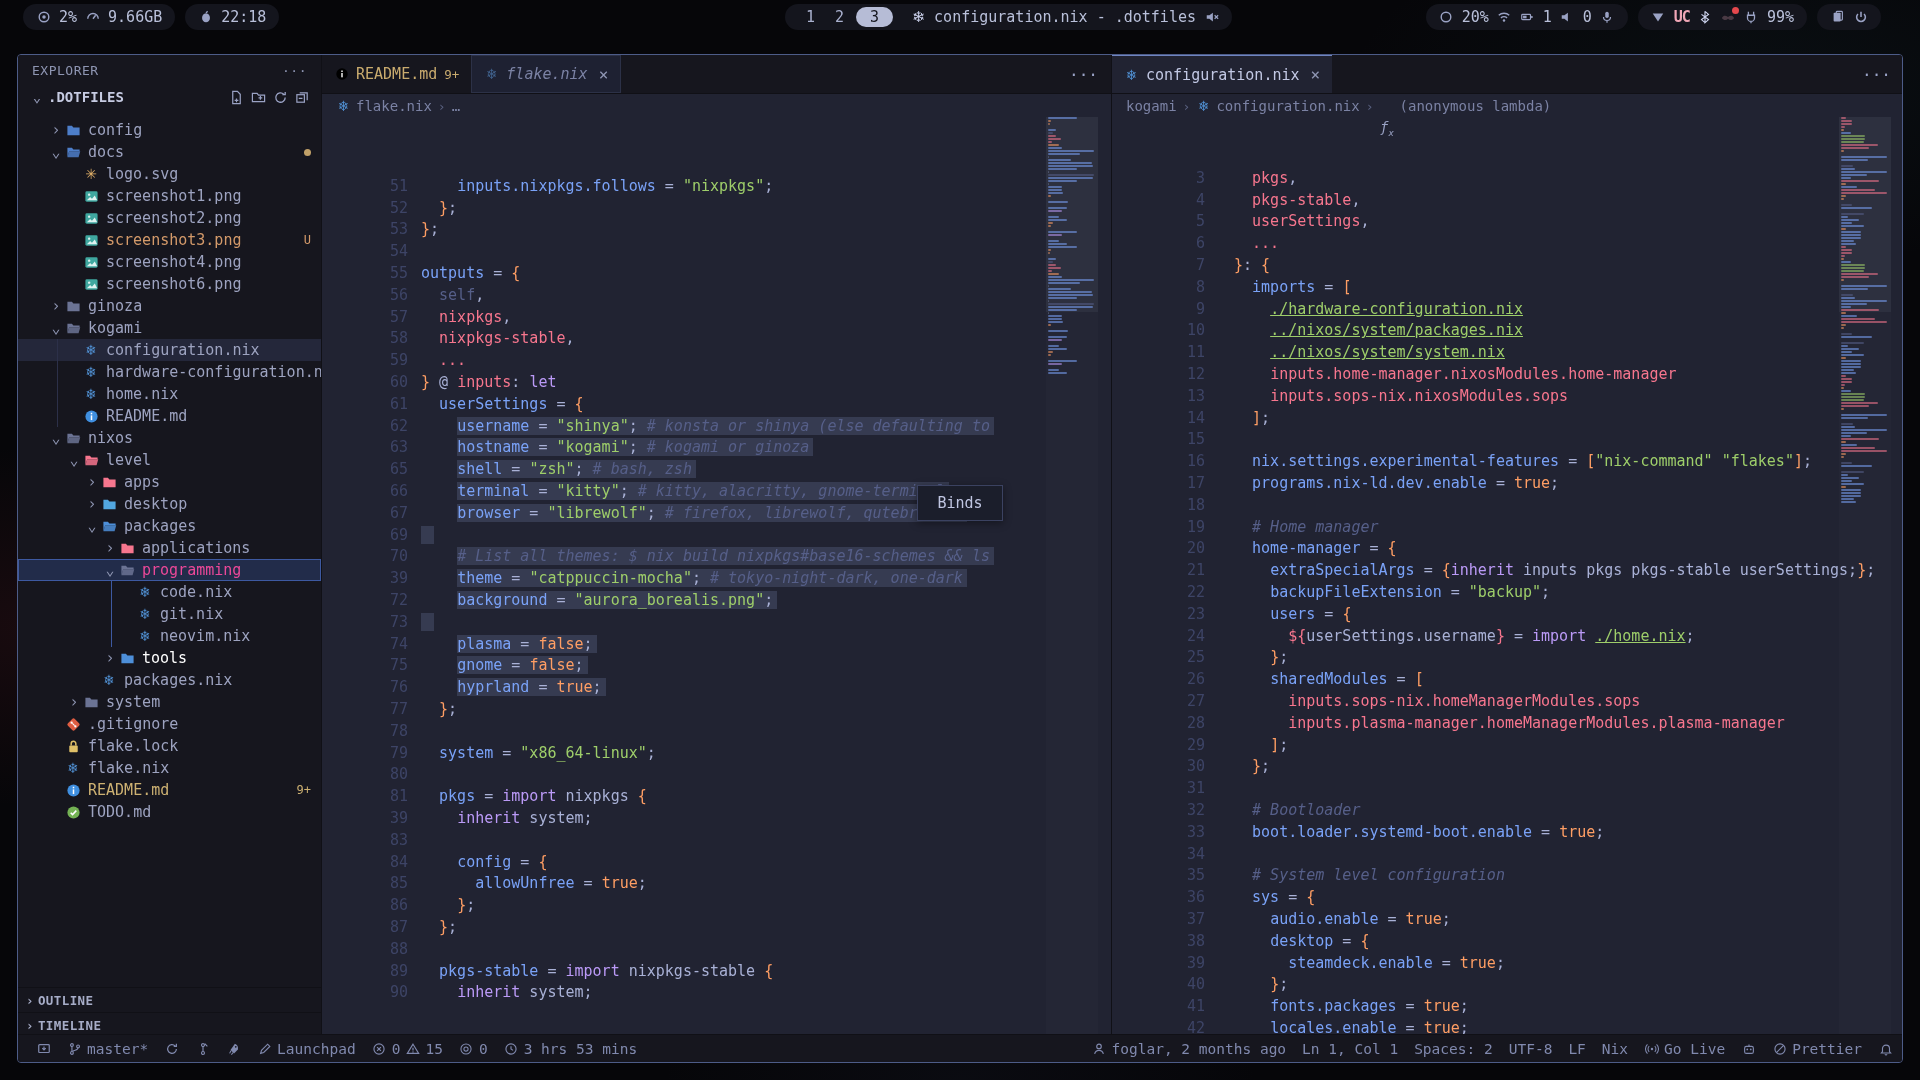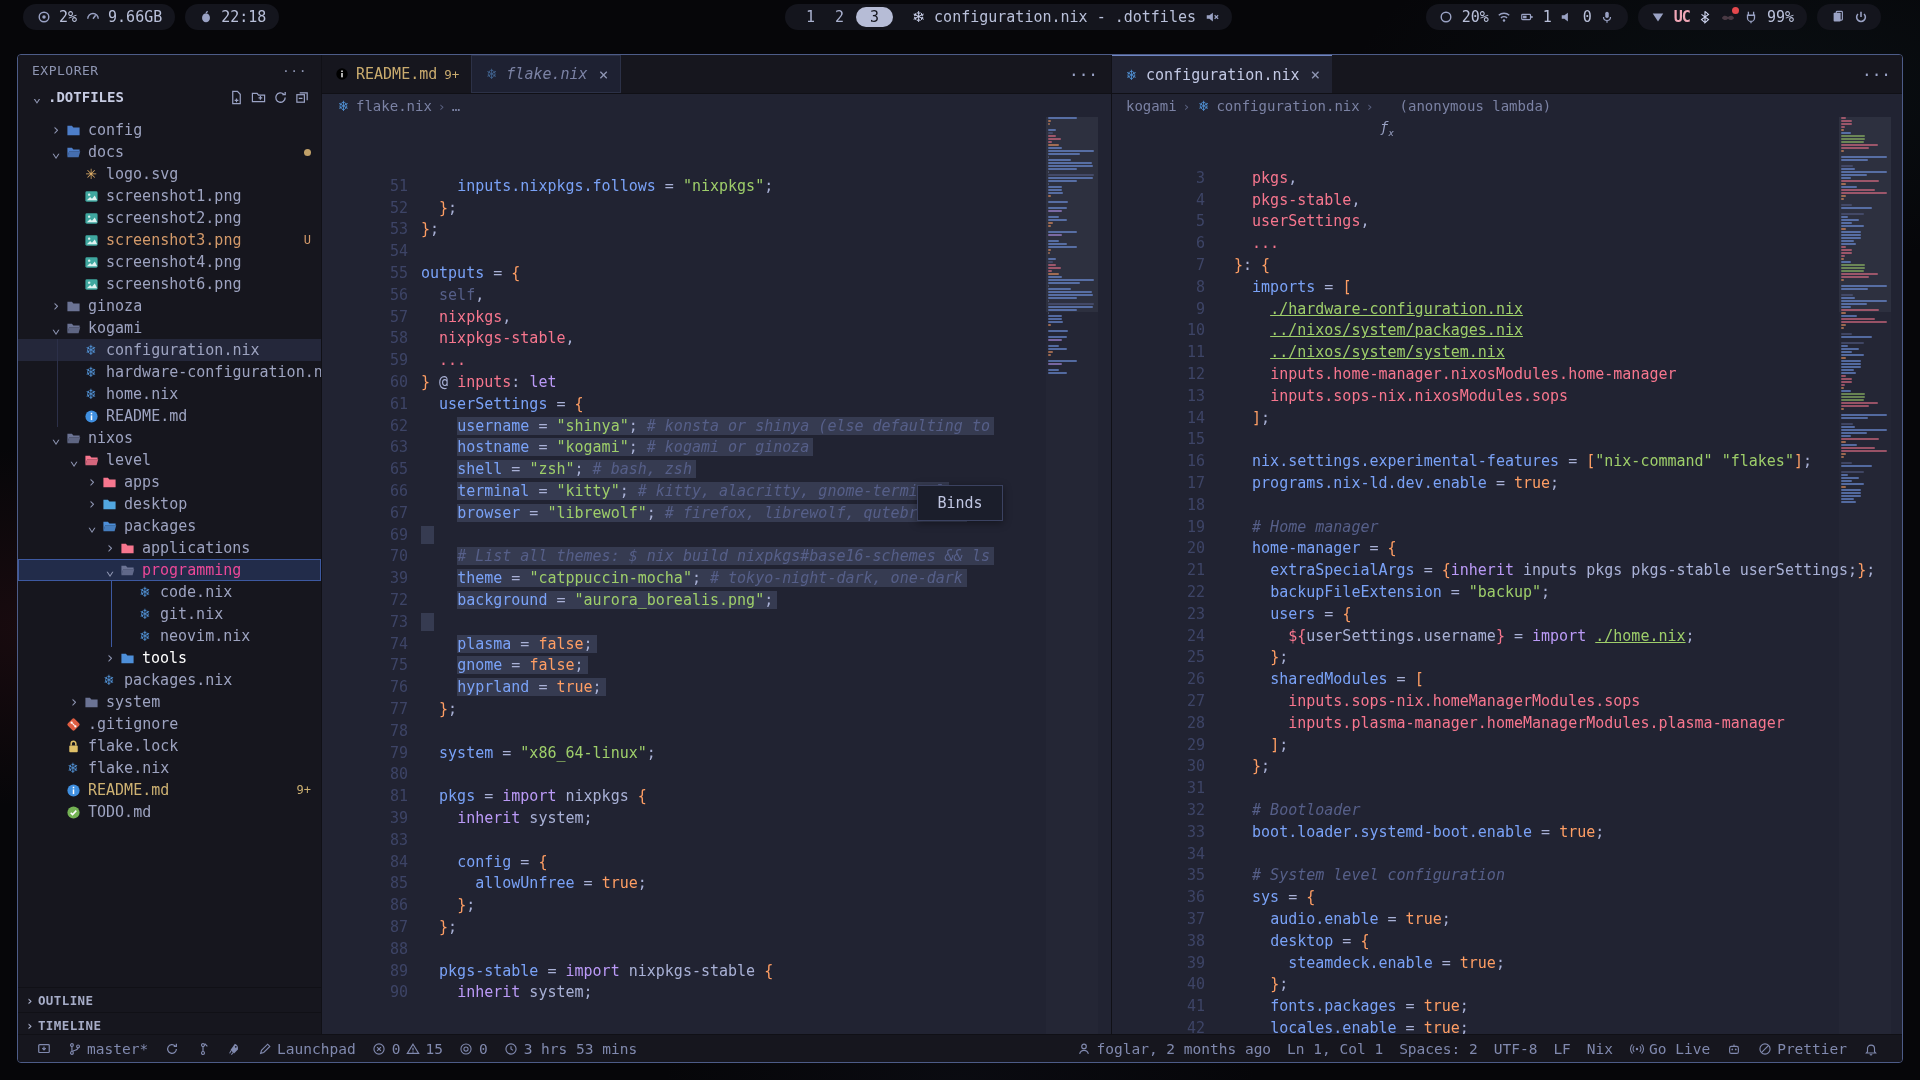--- a/index.html
+++ b/index.html
@@ -82,21 +82,21 @@
   .mbar{height:2px;margin:0 0 1px 2px;border-radius:1px;opacity:.55;}
   .mslider{position:absolute;left:0;top:0;width:100%;height:195px;background:rgba(210,216,240,.06);}
   .ruler{position:absolute;top:0;right:0;width:14px;bottom:0;}
   .binds{position:absolute;left:899px;top:430px;width:84px;height:34px;background:#1b1e2b;
     border:1px solid #3b4261;display:flex;align-items:center;justify-content:center;
     color:#c0c6e2;font-size:15px;z-index:5;box-shadow:0 2px 8px rgba(0,0,0,.4);}
   
   .statusbar{position:absolute;left:0;bottom:0;width:100%;height:27px;background:#16161e;
     border-top:1px solid #101016;display:flex;align-items:center;color:#8089ae;font-size:14.5px;}
   .sb-left{display:flex;align-items:center;padding-left:10px;}
-  .sb-right{margin-left:auto;display:flex;padding-right:16px;}
+  .sb-right{margin-left:auto;display:flex;padding-right:1px;}
   .sitem{display:flex;align-items:center;gap:5px;padding:0 8px;height:27px;}
   .sitem .ticon{color:#8089ae;}
   .sitem .ticon svg{width:14px;height:14px;}
 </style>
 </head>
 <body>
 
 <div class="desktop">
 
   <div class="topbar">

